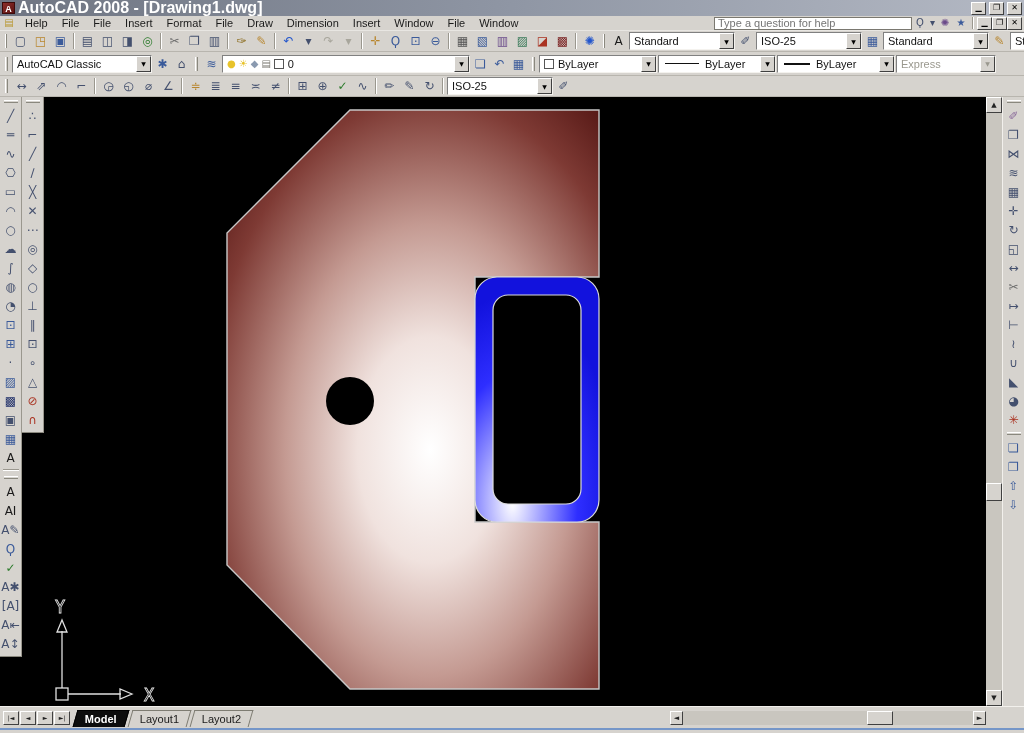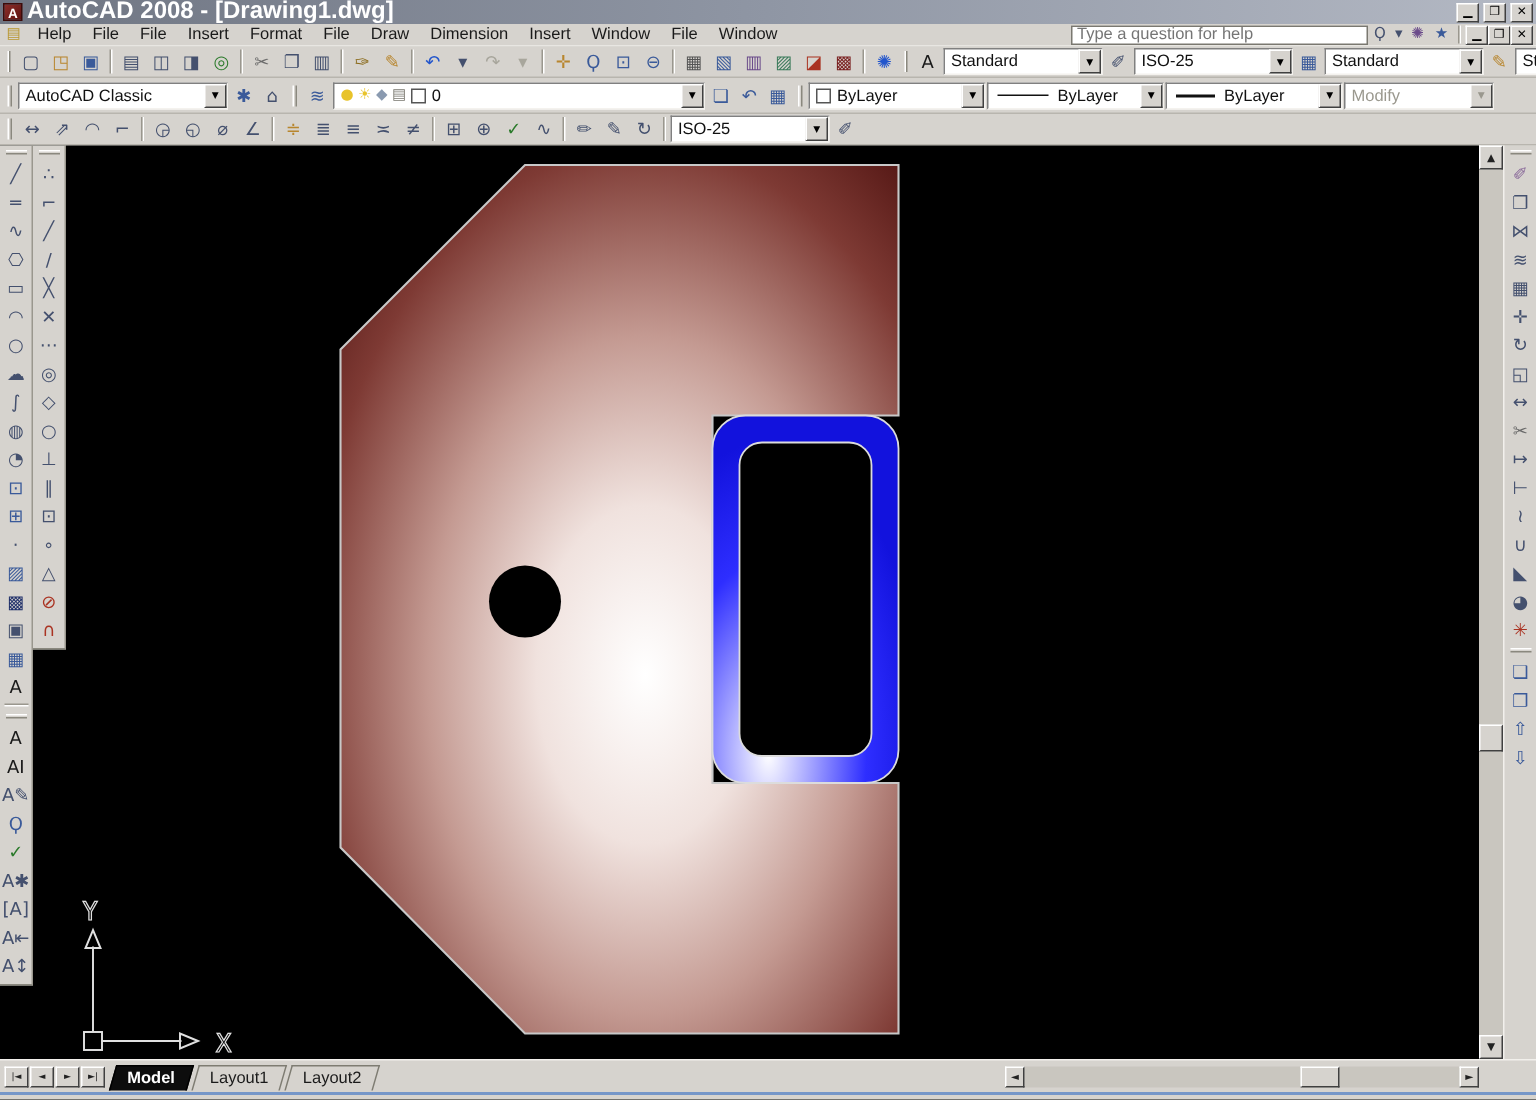--- a/index.html
+++ b/index.html
@@ -210,21 +210,21 @@
       <span class="lt-line"></span>
       <span>ByLayer</span>
       <span class="dd-arrow">▼</span>
     </span>
     <span class="dd" style="width:118px">
       <span class="lw-line"></span>
       <span>ByLayer</span>
       <span class="dd-arrow">▼</span>
     </span>
     <span class="dd disabled" style="width:100px">
-      <span>Modify</span>
+      <span>Express</span>
       <span class="dd-arrow">▼</span>
     </span>
   </div>
 
   <div class="tbrow row3">
     <span class="grip"></span>
     <span style="display:flex;align-items:center;gap:1px;">
         <span class="tb-btn">↔</span>
         <span class="tb-btn">⇗</span>
         <span class="tb-btn">◠</span>

